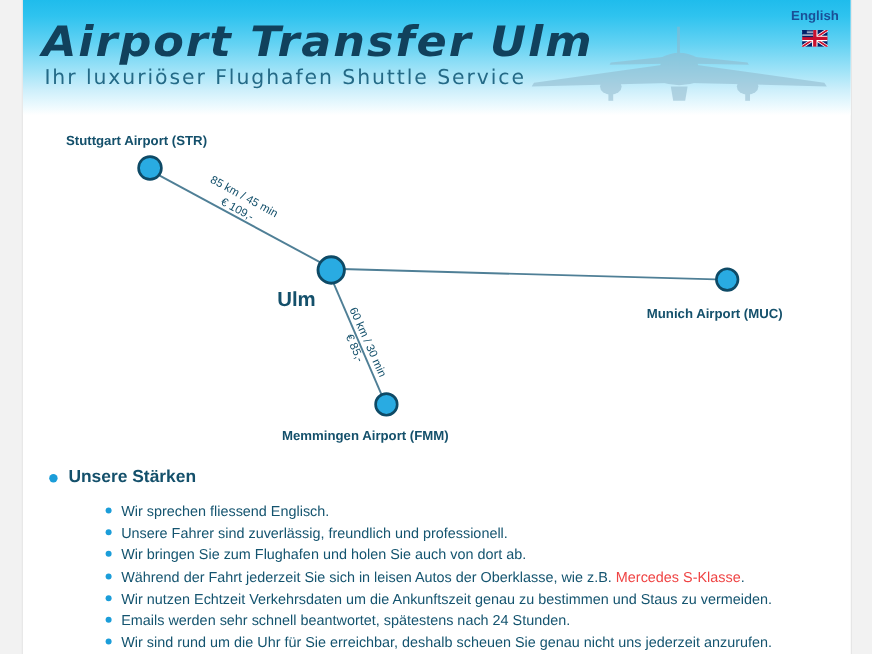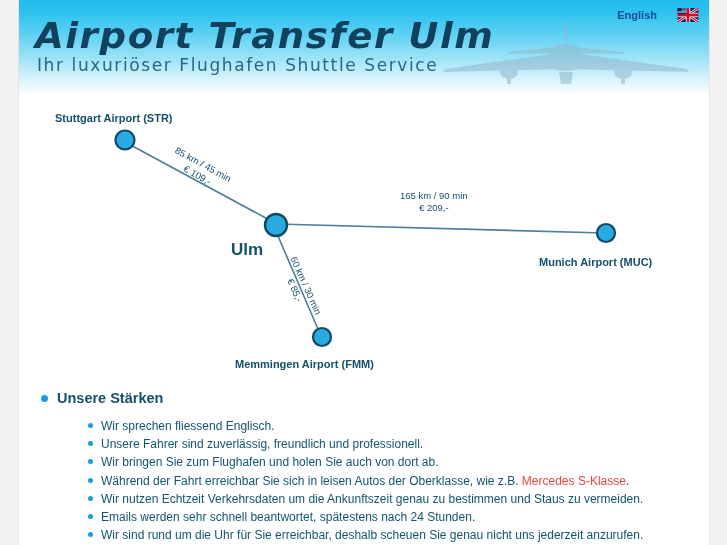--- a/index.html
+++ b/index.html
@@ -72,23 +72,24 @@
     letter-spacing: 1.6px;
     color: #246a87;
     white-space: nowrap;
   }
   #lang-link {
     position: absolute;
     right: 10px;
     top: 8px;
     display: flex;
     align-items: center;
-    gap: 20px;
+    gap: 5px;
     text-decoration: none;
     cursor: pointer;
+    flex-direction: column;
   }
   #lang-link .lang-label {
     font-size: 11px;
     font-weight: bold;
     color: #1a4f97;
   }
   .flag {
     width: 22px;
     height: 14px;
     display: block;
@@ -233,24 +234,20 @@
     <div class="node-label" style="left:36px; top:16px;">Stuttgart Airport (STR)</div>
     <div class="node-label" style="left:520px; top:160px;">Munich Airport (MUC)</div>
     <div class="node-label" style="left:216px; top:262px;">Memmingen Airport (FMM)</div>
     <div class="city-label" style="left:212px; top:144px;">Ulm</div>
 
     <div class="route-label" style="left:150px; top:62px; transform:rotate(28.5deg);">
       <div>85 km / 45 min</div>
       <div>€ 109,-</div>
     </div>
 
-    <div class="route-label" style="left:381px; top:94px;">
-      <div>165 km / 90 min</div>
-      <div>€ 209,-</div>
-    </div>
 
     <div class="route-label" style="left:250px; top:180px; transform:rotate(66deg);">
       <div>60 km / 30 min</div>
       <div>€ 85,-</div>
     </div>
   </div>
 
   <div id="content">
 
     <div class="section-head">
@@ -262,21 +259,21 @@
       <li>
         <span>Wir sprechen fliessend Englisch.</span>
       </li>
       <li>
         <span>Unsere Fahrer sind zuverlässig, freundlich und professionell.</span>
       </li>
       <li>
         <span>Wir bringen Sie zum Flughafen und holen Sie auch von dort ab.</span>
       </li>
       <li>
-        <span>Während der Fahrt erreichbar Sie sich in leisen Autos der Oberklasse, wie z.B. </span><a class="inline-link" href="#">Mercedes S-Klasse</a><span>.</span>
+        <span>Während der Fahrt jederzeit Sie sich in leisen Autos der Oberklasse, wie z.B. </span><a class="inline-link" href="#">Mercedes S-Klasse</a><span>.</span>
       </li>
       <li>
         <span>Wir nutzen Echtzeit Verkehrsdaten um die Ankunftszeit genau zu bestimmen und Staus zu vermeiden.</span>
       </li>
       <li>
         <span>Emails werden sehr schnell beantwortet, spätestens nach 24 Stunden.</span>
       </li>
       <li>
         <span>Wir sind rund um die Uhr für Sie erreichbar, deshalb scheuen Sie genau nicht uns jederzeit anzurufen.</span>
       </li>

